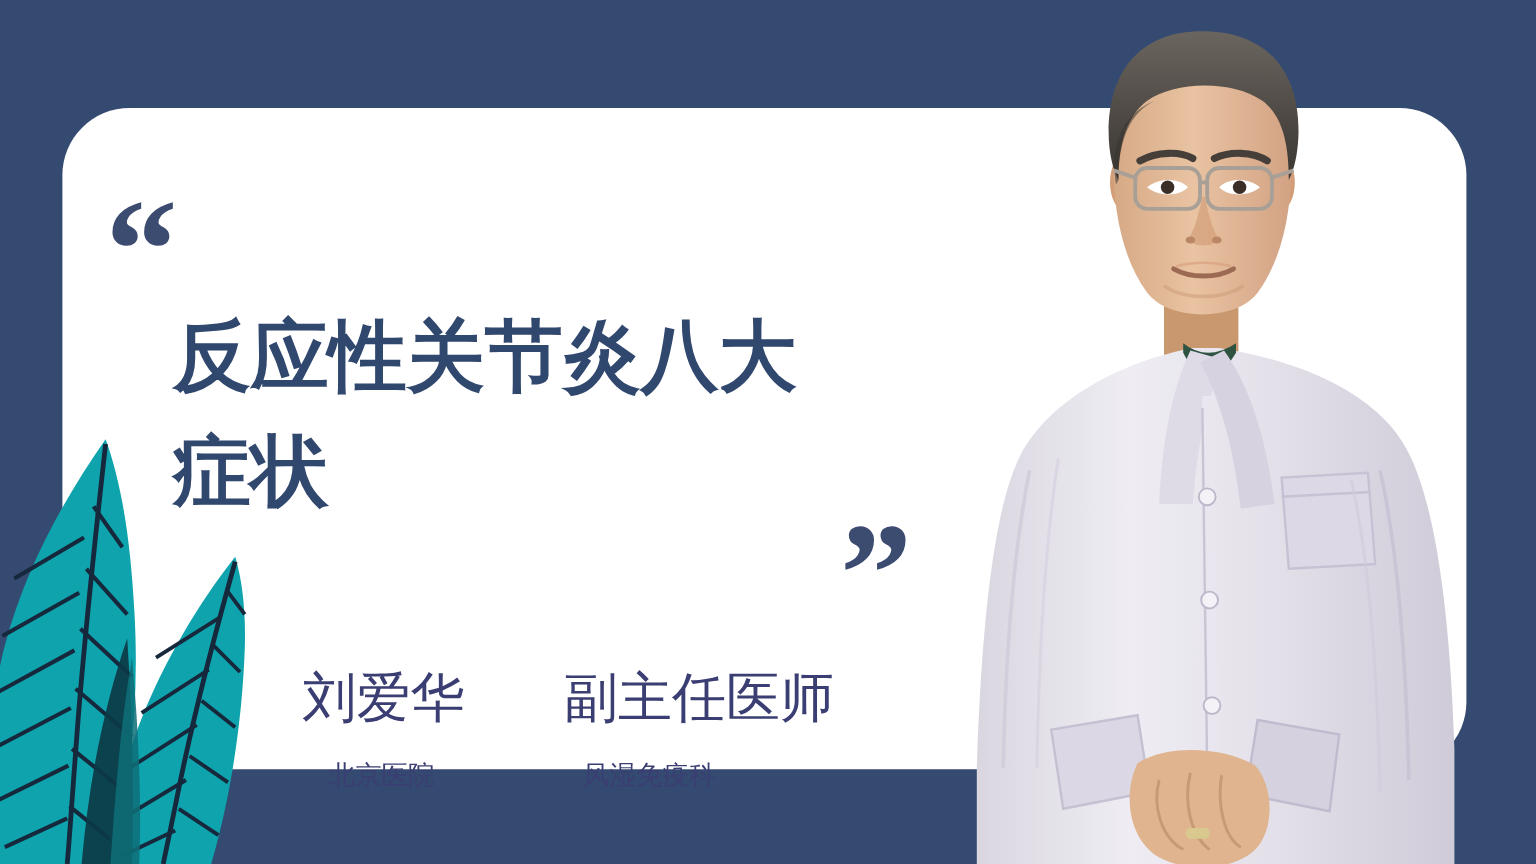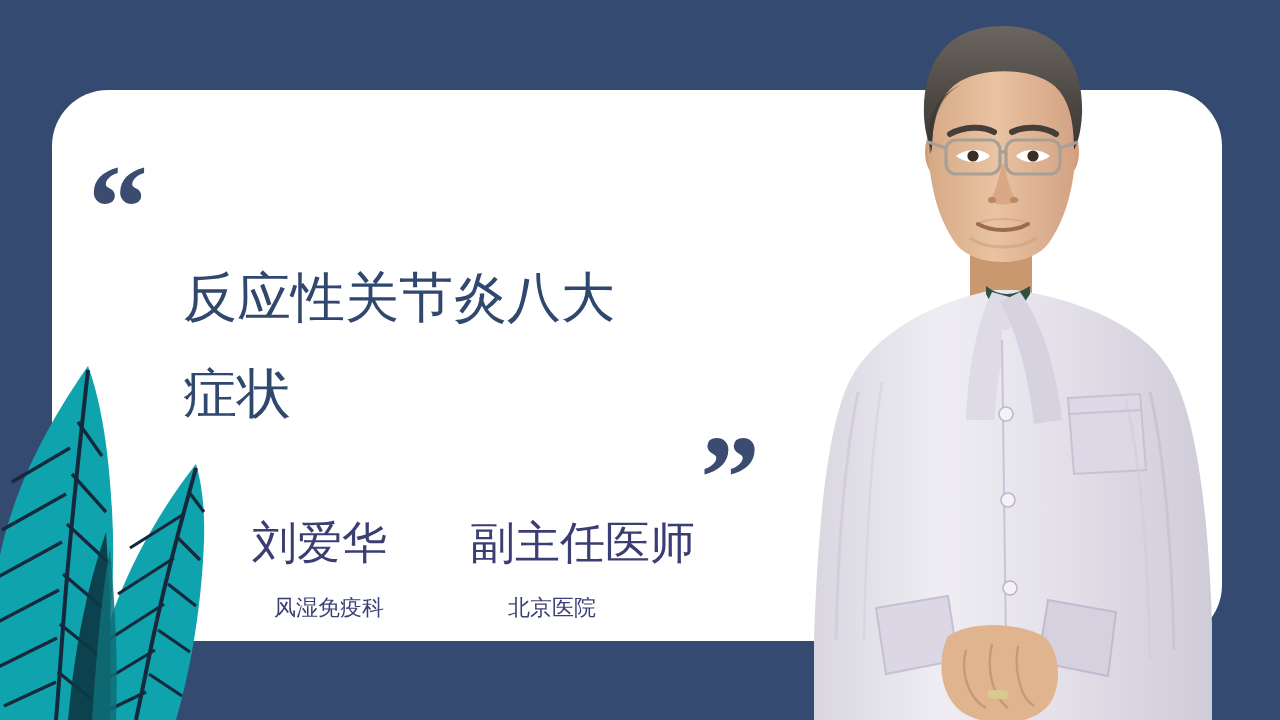--- a/index.html
+++ b/index.html
@@ -49,34 +49,33 @@
 
   
   #title-block {
     position: absolute;
     left: 144px;
     top: 250px;
     width: 700px;
   }
   .title-line {
     color: #30476E;
-    font-size: 54px;
-    font-weight: 400;
+    font-size: 65px;
+    font-weight: 700;
     line-height: 96px;
     letter-spacing: 0px;
     white-space: nowrap;
     font-family: "DejaVu Sans", "Liberation Sans", sans-serif;
-    margin-left: 39px;
   }
 
   
   #byline {
     position: absolute;
     left: 252px;
-    top: 501px;
+    top: 540px;
   }
   #byline-main {
     display: flex;
     align-items: baseline;
     gap: 50px;
   }
   .by-primary {
     color: #3B3E72;
     font-size: 45px;
     font-weight: 400;
@@ -137,22 +136,22 @@
   </div>
 
   <div class="quote" id="quote-close">”</div>
 
   <div id="byline">
     <div id="byline-main">
       <div class="by-primary sub-a">刘爱华</div>
       <div class="by-primary sub-b">副主任医师</div>
     </div>
     <div id="byline-sub">
+      <div class="by-secondary sub-a">北京医院</div>
       <div class="by-secondary sub-b">风湿免疫科</div>
-      <div class="by-secondary sub-a">北京医院</div>
     </div>
   </div>
 
   <svg id="leaves" viewBox="0 0 300 368">
     <defs>
       <clipPath id="stageClipLeaf">
         <rect x="0" y="0" width="300" height="368"></rect>
       </clipPath>
     </defs>
     <g clip-path="url(#stageClipLeaf)">

